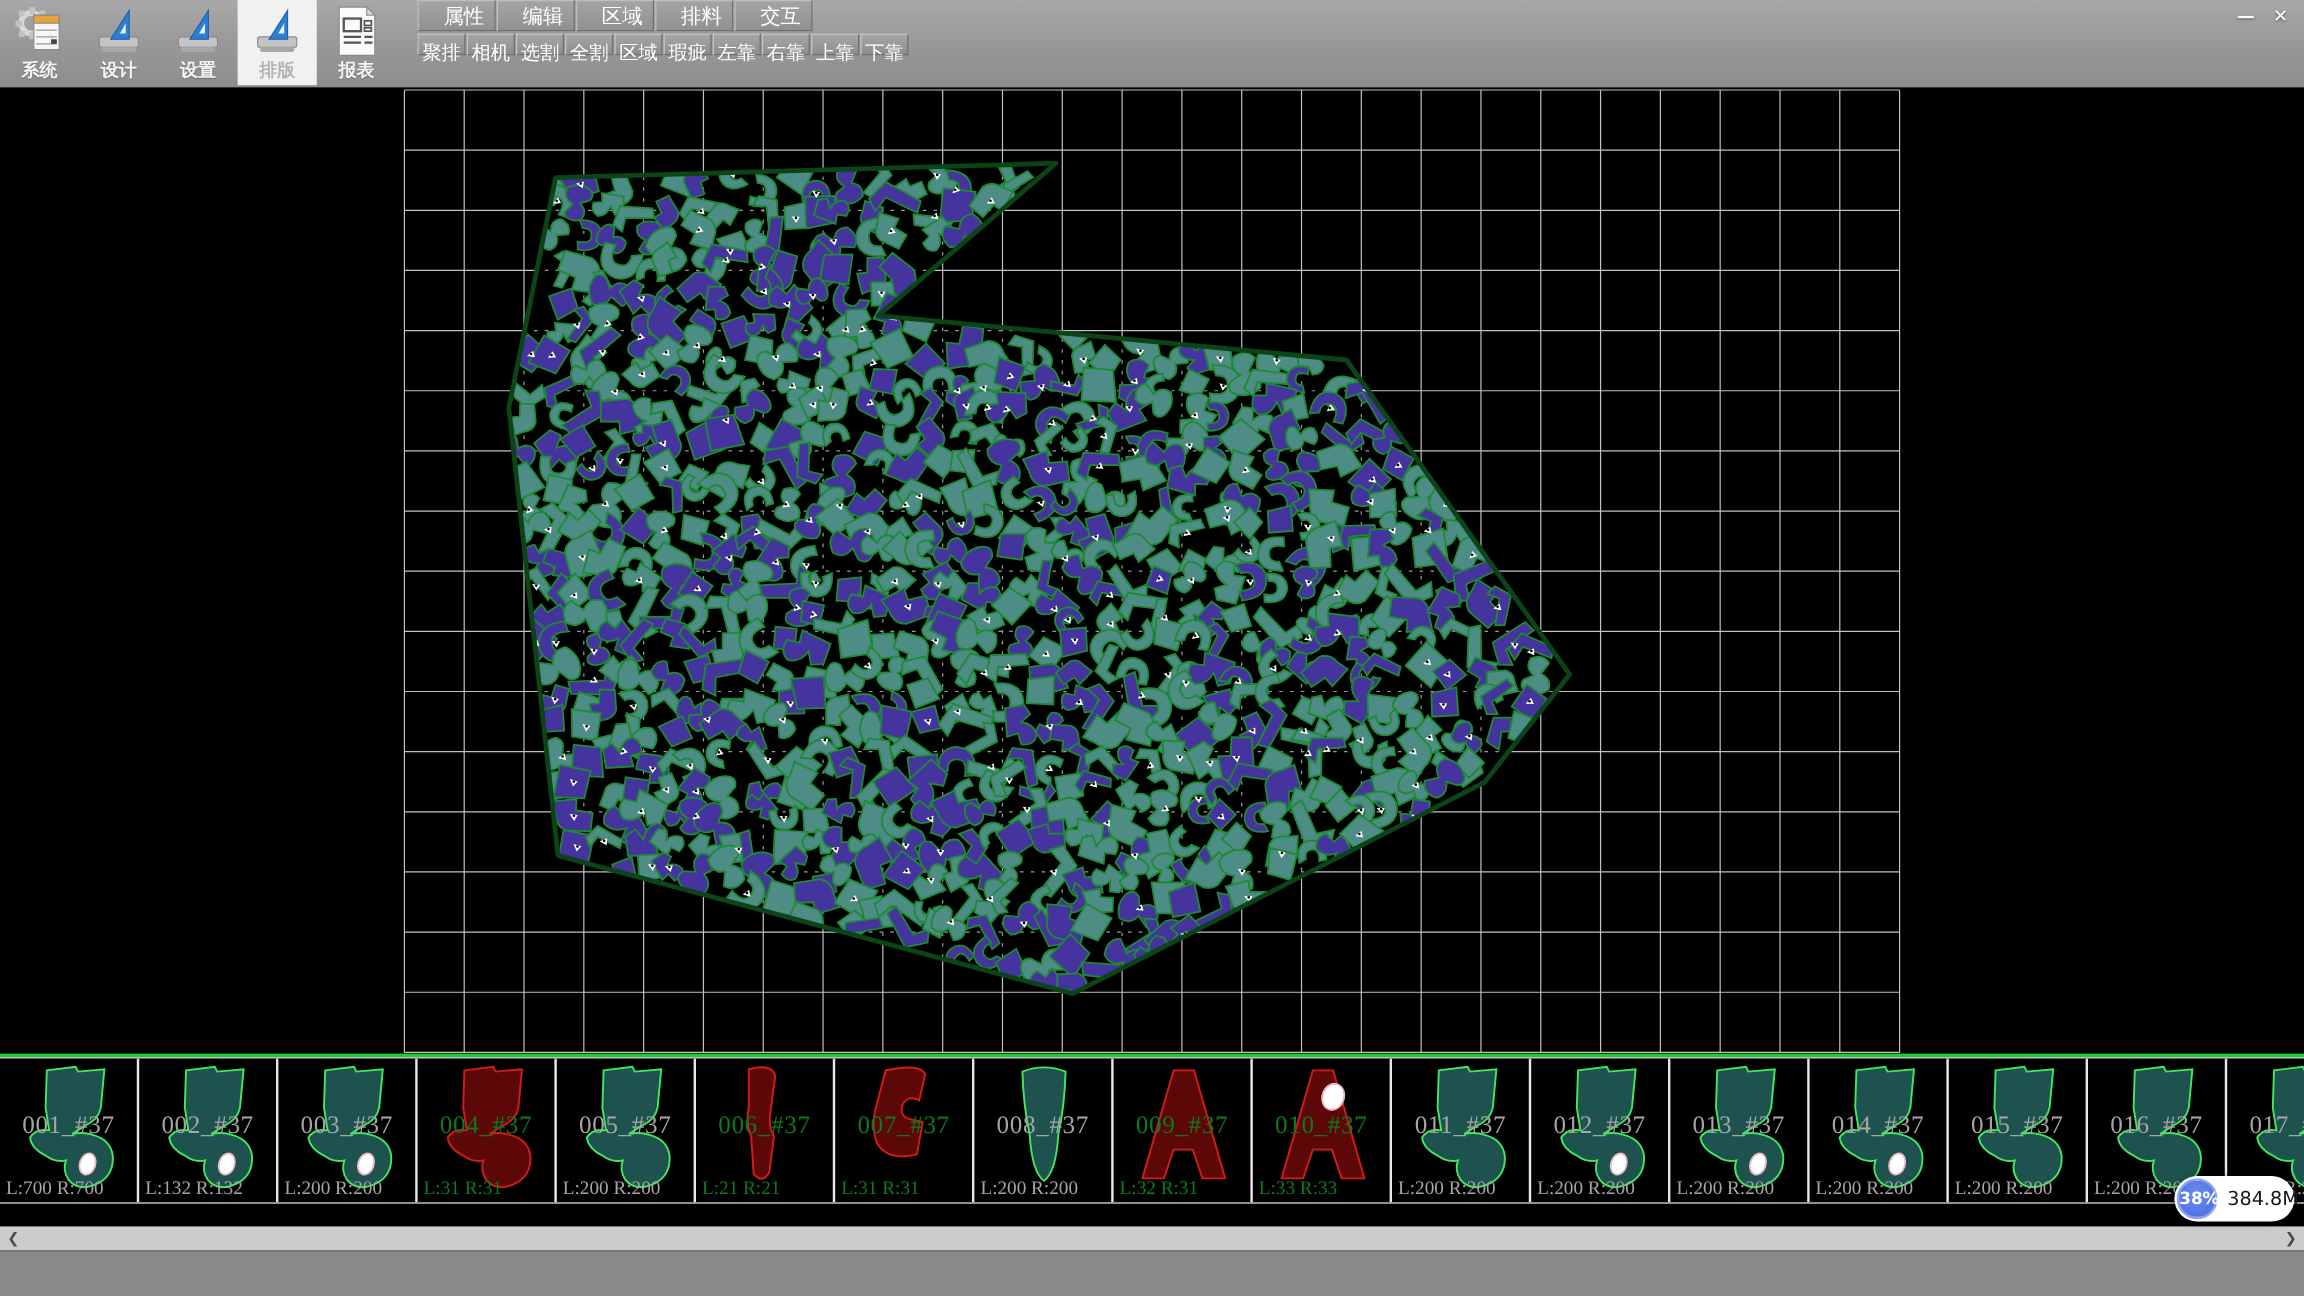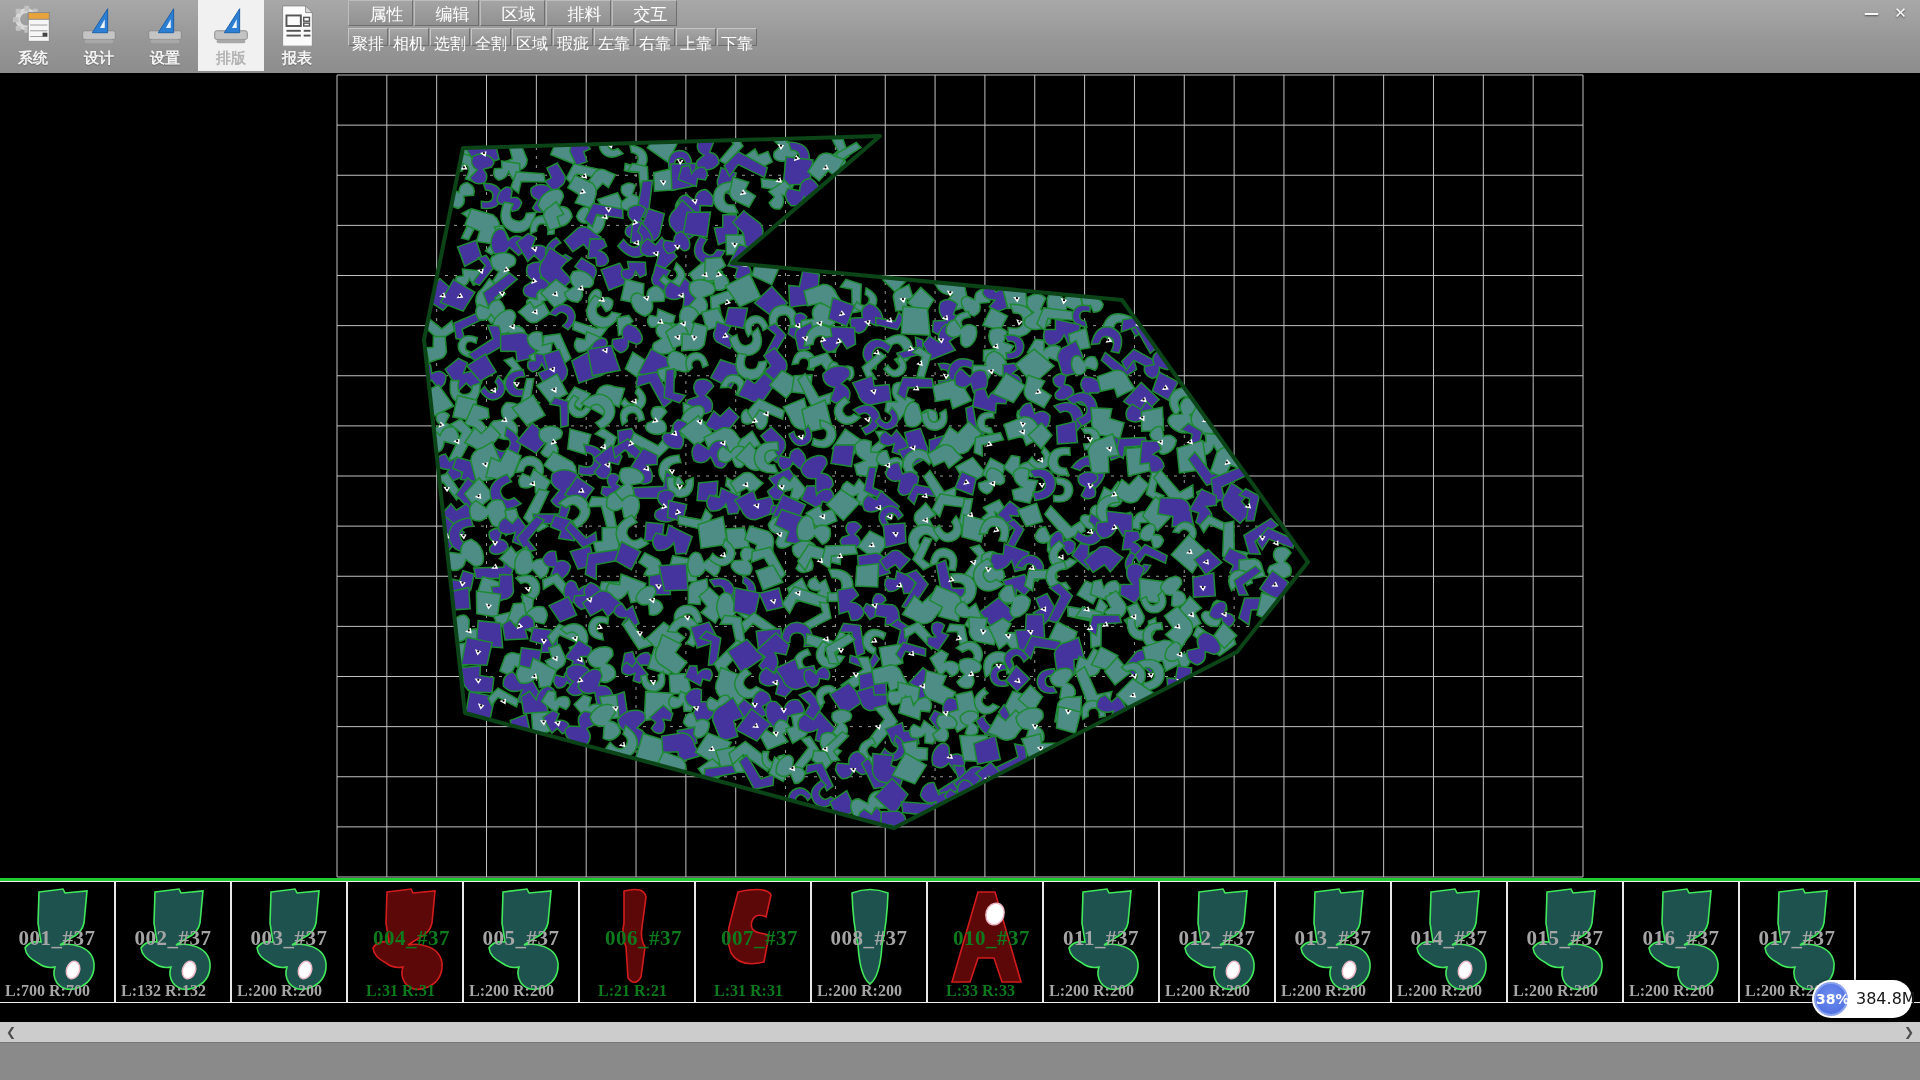--- a/index.html
+++ b/index.html
@@ -30,29 +30,29 @@
   #win-btns { position:absolute; right:5px; top:2px; display:flex; }
   .win-btn { width:29px; height:22px; line-height:22px; text-align:center; color:#fafafa;
              font-size:15px; font-weight:bold; text-shadow:0 1px 2px rgba(0,0,0,.5); }
 
   
   #canvas { position:absolute; left:0; top:73px; width:1920px; height:807px; background:#000; }
 
   
   #strip-line { position:absolute; left:0; top:878px; width:1920px; height:3px; background:#1ecb31; }
   #strip { position:absolute; left:0; top:881px; width:1920px; height:122px; background:#000;
-           border-top:1px solid #efefef; border-bottom:1px solid #efefef; display:flex; overflow:hidden;font-weight:bold; }
+           border-top:1px solid #efefef; border-bottom:1px solid #efefef; display:flex; overflow:hidden; }
   .cell { position:relative; flex:0 0 116px; width:116px; height:120px; border-right:2px solid #e9e9e9; }
   .cell svg { position:absolute; left:8px; top:1px; }
   .cell .lbl { position:absolute; left:0; right:0; top:47%; transform:translateY(-50%);
                text-align:center; font-family:"Liberation Serif","DejaVu Serif",serif;
                font-size:21px; letter-spacing:0.5px; }
   .cell .szs { position:absolute; left:5px; bottom:2px; font-family:"Liberation Serif","DejaVu Serif",serif;
                font-size:16px; white-space:nowrap; }
-  .t-gray { color:#a5a5a5; } .t-green { color:#0d7a1d;margin-left:13px; }
+  .t-gray { color:#a5a5a5; } .t-green { color:#0d7a1d; }
 
   
   #badge { position:absolute; left:1812px; top:980px; width:100px; height:38px; background:#fff;
            border-radius:19px; box-shadow:0 1px 5px rgba(0,0,0,.45); z-index:30; }
   #badge .pct { position:absolute; left:2px; top:2px; width:34px; height:34px; border-radius:50%;
                 background:radial-gradient(circle at 50% 40%,#6d8cef,#4a6ade);
                 border:2px solid #8aa2ef; color:#fff; font-size:14px; font-weight:bold;
                 text-align:center; line-height:30px; }
   #badge .mem { position:absolute; left:44px; top:0; height:50px; line-height:38px;
                 color:#161616; font-size:16px; }
@@ -1516,20 +1516,27 @@
       <div class="cell">
         <svg width="100" height="118" viewBox="0 0 100 118">
        <path d="M32,10 Q50,3 68,10 Q67,40 62,62 Q60,94 50,101 Q40,94 38,62 Q33,40 32,10 Z" fill="#1d524e" stroke="#42e75c" stroke-width="1.6"></path>
      </svg>
      <div class="lbl t-gray">008_#37</div>
      <div class="szs t-gray">L:200 R:200</div>
       </div>
       <div class="cell">
         <svg width="100" height="118" viewBox="0 0 100 118">
        <path d="M42,9 L59,9 L85,99 L66,99 L58,75 L42,75 L34,99 L16,99 Z" fill="#5c0808" stroke="#d21c1c" stroke-width="1.6"></path>
+     </svg>
+     <div class="lbl t-green">009_#37</div>
+     <div class="szs t-green">L:32 R:31</div>
+      </div>
+      <div class="cell">
+        <svg width="100" height="118" viewBox="0 0 100 118">
+       <path d="M42,9 L59,9 L85,99 L66,99 L58,75 L42,75 L34,99 L16,99 Z" fill="#5c0808" stroke="#d21c1c" stroke-width="1.6"></path>
           <ellipse cx="59" cy="31" rx="9" ry="11" fill="#ffffff" stroke="#eab8c4" stroke-width="1.5" transform="rotate(18 59 31)"></ellipse>
      </svg>
      <div class="lbl t-green">010_#37</div>
      <div class="szs t-green">L:33 R:33</div>
       </div>
       <div class="cell">
         <svg width="100" height="118" viewBox="0 0 100 118">
        <path d="M31,9 L55,6 L57,10 L79,8 L76,40 Q74,50 63,55 L52,62 Q62,60 70,63 Q84,67 86,80 Q87,96 74,103 Q58,111 49,100 Q44,92 47,84 Q38,86 30,80 Q18,74 17,65 Q22,57 33,59 L30,40 Z" fill="#1d524e" stroke="#42e75c" stroke-width="1.6"></path>
      </svg>
      <div class="lbl t-gray">011_#37</div>

